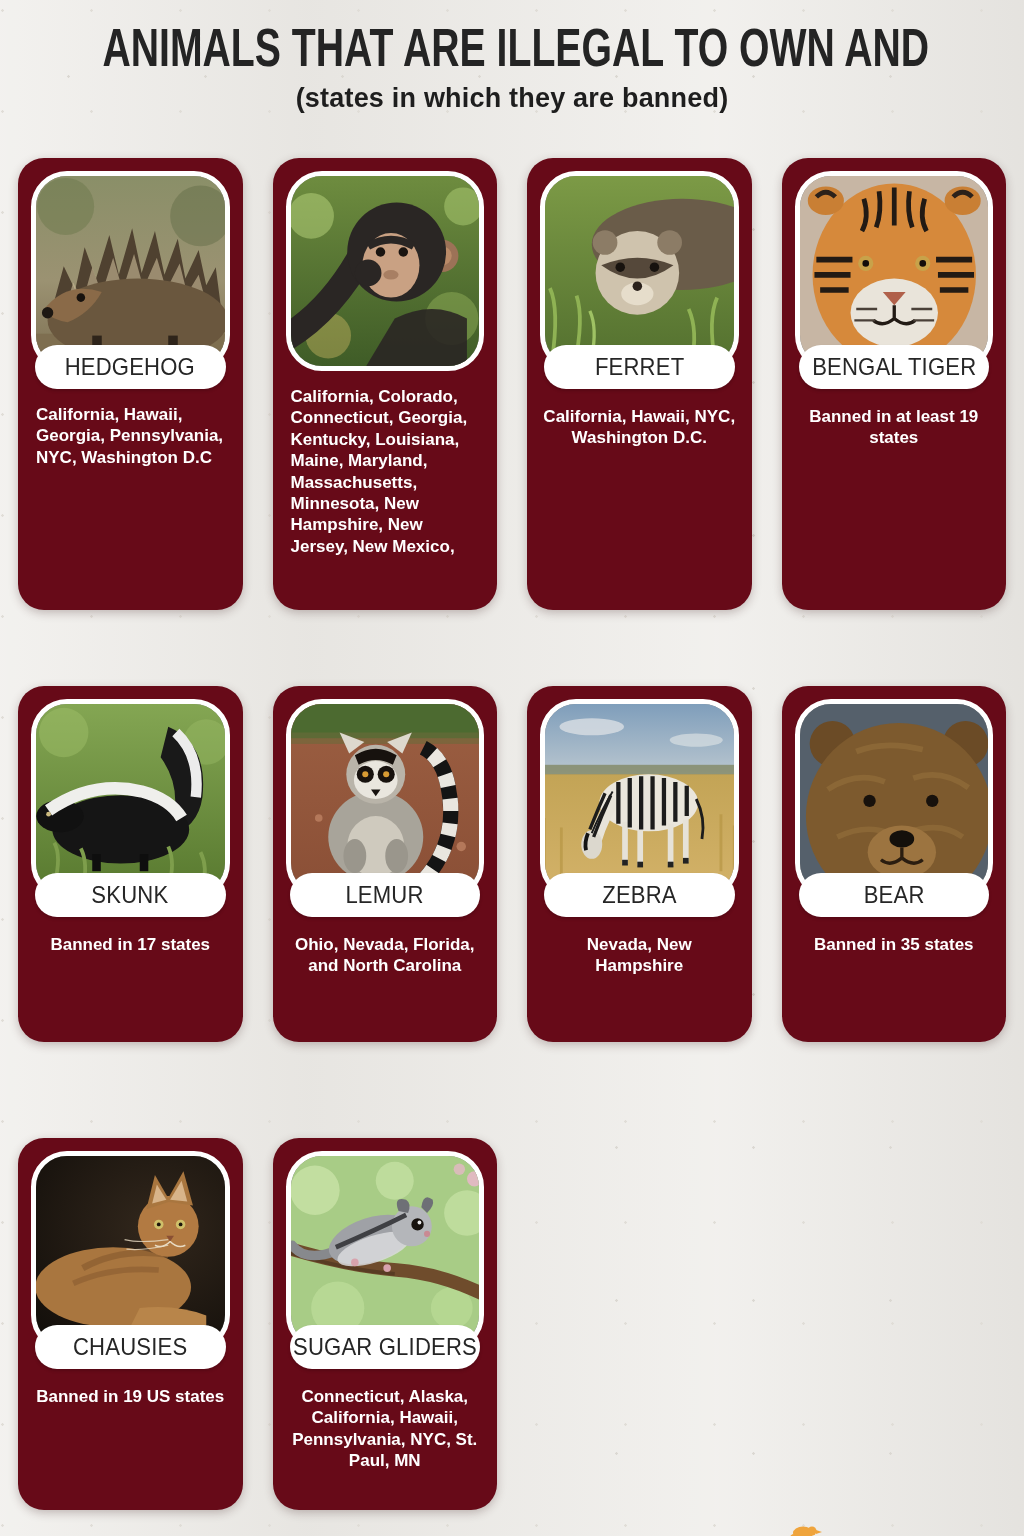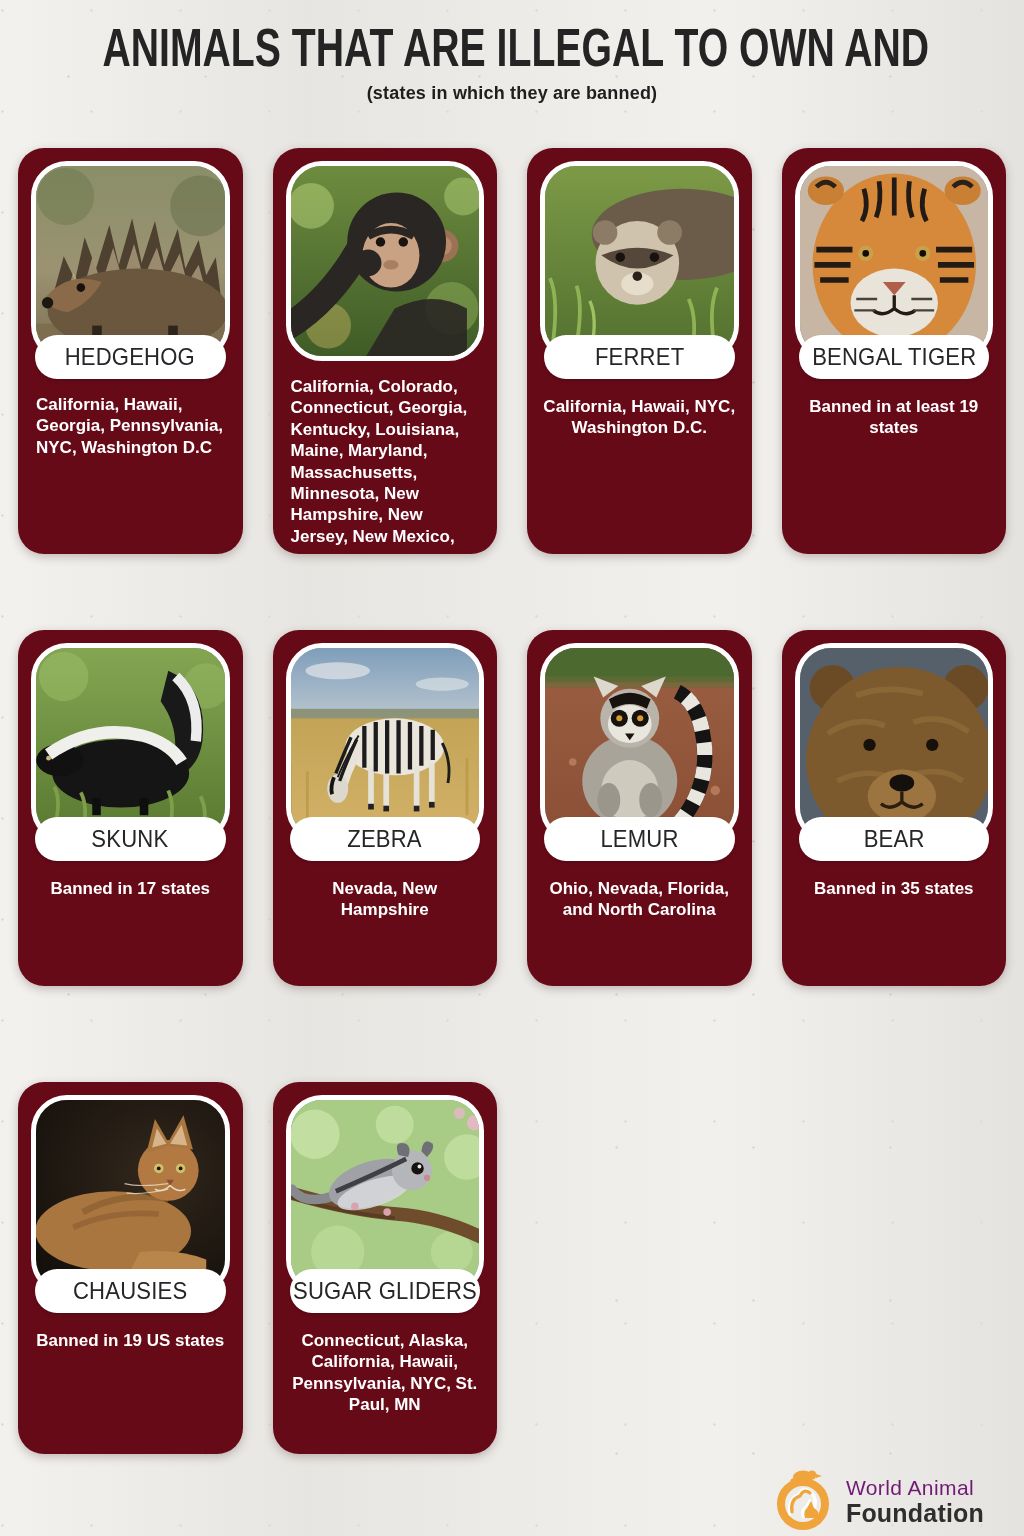--- a/index.html
+++ b/index.html
@@ -14,32 +14,32 @@
     background-size: 137px 153px, 89px 101px, 100% 100%;
     background-position: 0 0, 47px 61px, 0 0;
     overflow: hidden;
   }
   .header { text-align: center; padding-top: 24px; }
   .title {
     font-size: 49px; font-weight: bold; color: #242424;
     letter-spacing: 0px; line-height: 1.0; white-space: nowrap;
     transform: scaleX(0.80) scaleY(1.08); transform-origin: 50% 50%;
   }
-  .subtitle { font-size: 18px; font-weight: bold; color: #1e1e1e; margin-top: 10px; letter-spacing: 0.2px; }
+  .subtitle { font-size: 27px; font-weight: bold; color: #1e1e1e; margin-top: 10px; letter-spacing: 0.2px; }
 
   .rows { padding: 0 18px; }
   .row { display: grid; grid-template-columns: repeat(4, 1fr); column-gap: 30px; }
   .row-1 { margin-top: 44px; }
   .row-2 { margin-top: 76px; }
   .row-3 { margin-top: 96px; }
 
   .card {
     background: #670A18;
     border-radius: 26px;
-    height: 406px;
+    height: 452px;
     box-shadow: 0 3px 10px rgba(70,40,40,0.28);
     overflow: hidden;
   }
   .row-2 .card { height: 356px; }
   .row-3 .card { height: 372px; }
 
   .photo {
     margin: 13px 13px 0;
     height: 200px;
     border: 5px solid #ffffff;
@@ -235,20 +235,59 @@
           <rect x="70" y="158" width="9" height="18" fill="#0e0e0e"></rect>
           <rect x="120" y="158" width="9" height="18" fill="#0e0e0e"></rect>
           <circle cx="24" cy="116" r="2.5" fill="#cbb97e"></circle>
           <path d="M30,190 Q38,160 30,146 M60,194 Q66,168 58,152 M150,192 Q158,168 150,150 M186,194 Q192,172 184,156" stroke="#7e9e4c" stroke-width="4" fill="none"></path>
         </svg>
       </div>
       <div class="pill">
         <span>SKUNK</span>
       </div>
       <p class="states">Banned in 17 states</p>
+    </article>
+
+    <article class="card">
+      <div class="photo">
+        <svg viewBox="0 0 220 200" preserveAspectRatio="xMidYMid slice" aria-hidden="true">
+          <defs>
+              <linearGradient id="g-lm" x1="0" y1="0" x2="0" y2="1">
+            <stop offset="0" stop-color="#9c5f42"></stop>
+                <stop offset="1" stop-color="#8a4f36"></stop>
+          </linearGradient>
+            </defs>
+          <rect width="220" height="200" fill="url(#g-lm)"></rect>
+          <rect width="220" height="36" fill="#4c6a30"></rect>
+          <rect y="30" width="220" height="12" fill="#6b6a3a" opacity=".6"></rect>
+          <circle cx="40" cy="120" r="4" fill="#b4785a"></circle>
+            <circle cx="190" cy="150" r="5" fill="#b4785a"></circle>
+            <circle cx="70" cy="180" r="4" fill="#7a4630"></circle>
+          <path d="M152,184 Q188,142 176,86 Q170,56 150,46" stroke="#141414" stroke-width="16" fill="none"></path>
+          <path d="M152,184 Q188,142 176,86 Q170,56 150,46" stroke="#e9e6df" stroke-width="16" fill="none" stroke-dasharray="13 13"></path>
+          <ellipse cx="100" cy="140" rx="50" ry="48" fill="#a8a49a"></ellipse>
+          <ellipse cx="100" cy="150" rx="30" ry="32" fill="#cfcabe"></ellipse>
+          <circle cx="100" cy="74" r="31" fill="#b9b4a9"></circle>
+          <path d="M72,52 L62,30 L88,40 Z" fill="#ddd8cd"></path>
+          <path d="M128,52 L138,30 L112,40 Z" fill="#ddd8cd"></path>
+          <path d="M78,54 Q100,40 122,54 L118,64 Q100,54 82,64 Z" fill="#17120e"></path>
+          <ellipse cx="100" cy="80" rx="23" ry="20" fill="#e9e6de"></ellipse>
+          <circle cx="89" cy="74" r="9" fill="#17120e"></circle>
+            <circle cx="111" cy="74" r="9" fill="#17120e"></circle>
+          <circle cx="89" cy="74" r="3.2" fill="#d79b33"></circle>
+            <circle cx="111" cy="74" r="3.2" fill="#d79b33"></circle>
+          <path d="M95,90 L105,90 L100,97 Z" fill="#17120e"></path>
+          <ellipse cx="78" cy="160" rx="12" ry="18" fill="#9a968c"></ellipse>
+          <ellipse cx="122" cy="160" rx="12" ry="18" fill="#9a968c"></ellipse>
+        </svg>
+      </div>
+      <div class="pill">
+        <span>LEMUR</span>
+      </div>
+      <p class="states">Ohio, Nevada, Florida, and North Carolina</p>
     </article>
 
     <article class="card">
       <div class="photo">
         <svg viewBox="0 0 220 200" preserveAspectRatio="xMidYMid slice" aria-hidden="true">
           <defs>
               <linearGradient id="g-zb" x1="0" y1="0" x2="0" y2="1">
             <stop offset="0" stop-color="#7f9ebb"></stop>
                 <stop offset="1" stop-color="#b9c6cf"></stop>
           </linearGradient>
@@ -278,59 +317,20 @@
           <path d="M80,96 Q70,118 62,140 M74,94 Q66,112 58,132" stroke="#1c1c1c" stroke-width="3.5" fill="none"></path>
           <path d="M82,92 Q70,112 60,136" stroke="#1c1c1c" stroke-width="2" fill="none"></path>
           <path d="M170,100 Q180,120 176,142" stroke="#1c1c1c" stroke-width="3" fill="none"></path>
           <path d="M56,136 Q52,146 54,154" stroke="#141414" stroke-width="4" fill="none"></path>
         </svg>
       </div>
       <div class="pill">
         <span>ZEBRA</span>
       </div>
       <p class="states">Nevada, New Hampshire</p>
-    </article>
-
-    <article class="card">
-      <div class="photo">
-        <svg viewBox="0 0 220 200" preserveAspectRatio="xMidYMid slice" aria-hidden="true">
-          <defs>
-              <linearGradient id="g-lm" x1="0" y1="0" x2="0" y2="1">
-            <stop offset="0" stop-color="#9c5f42"></stop>
-                <stop offset="1" stop-color="#8a4f36"></stop>
-          </linearGradient>
-            </defs>
-          <rect width="220" height="200" fill="url(#g-lm)"></rect>
-          <rect width="220" height="36" fill="#4c6a30"></rect>
-          <rect y="30" width="220" height="12" fill="#6b6a3a" opacity=".6"></rect>
-          <circle cx="40" cy="120" r="4" fill="#b4785a"></circle>
-            <circle cx="190" cy="150" r="5" fill="#b4785a"></circle>
-            <circle cx="70" cy="180" r="4" fill="#7a4630"></circle>
-          <path d="M152,184 Q188,142 176,86 Q170,56 150,46" stroke="#141414" stroke-width="16" fill="none"></path>
-          <path d="M152,184 Q188,142 176,86 Q170,56 150,46" stroke="#e9e6df" stroke-width="16" fill="none" stroke-dasharray="13 13"></path>
-          <ellipse cx="100" cy="140" rx="50" ry="48" fill="#a8a49a"></ellipse>
-          <ellipse cx="100" cy="150" rx="30" ry="32" fill="#cfcabe"></ellipse>
-          <circle cx="100" cy="74" r="31" fill="#b9b4a9"></circle>
-          <path d="M72,52 L62,30 L88,40 Z" fill="#ddd8cd"></path>
-          <path d="M128,52 L138,30 L112,40 Z" fill="#ddd8cd"></path>
-          <path d="M78,54 Q100,40 122,54 L118,64 Q100,54 82,64 Z" fill="#17120e"></path>
-          <ellipse cx="100" cy="80" rx="23" ry="20" fill="#e9e6de"></ellipse>
-          <circle cx="89" cy="74" r="9" fill="#17120e"></circle>
-            <circle cx="111" cy="74" r="9" fill="#17120e"></circle>
-          <circle cx="89" cy="74" r="3.2" fill="#d79b33"></circle>
-            <circle cx="111" cy="74" r="3.2" fill="#d79b33"></circle>
-          <path d="M95,90 L105,90 L100,97 Z" fill="#17120e"></path>
-          <ellipse cx="78" cy="160" rx="12" ry="18" fill="#9a968c"></ellipse>
-          <ellipse cx="122" cy="160" rx="12" ry="18" fill="#9a968c"></ellipse>
-        </svg>
-      </div>
-      <div class="pill">
-        <span>LEMUR</span>
-      </div>
-      <p class="states">Ohio, Nevada, Florida, and North Carolina</p>
     </article>
 
     <article class="card">
       <div class="photo">
         <svg viewBox="0 0 220 200" preserveAspectRatio="xMidYMid slice" aria-hidden="true">
           <rect width="220" height="200" fill="#55606b"></rect>
           <circle cx="45" cy="42" r="24" fill="#6b4b26"></circle>
           <circle cx="185" cy="42" r="24" fill="#6b4b26"></circle>
           <circle cx="115" cy="118" r="98" fill="#7d5a2e"></circle>
           <path d="M40,90 Q70,70 100,82 M130,78 Q160,68 188,88 M50,140 Q80,126 104,136 M128,134 Q160,124 182,140 M70,50 Q100,38 140,48" stroke="#8f6a38" stroke-width="6" fill="none" opacity=".8"></path>

